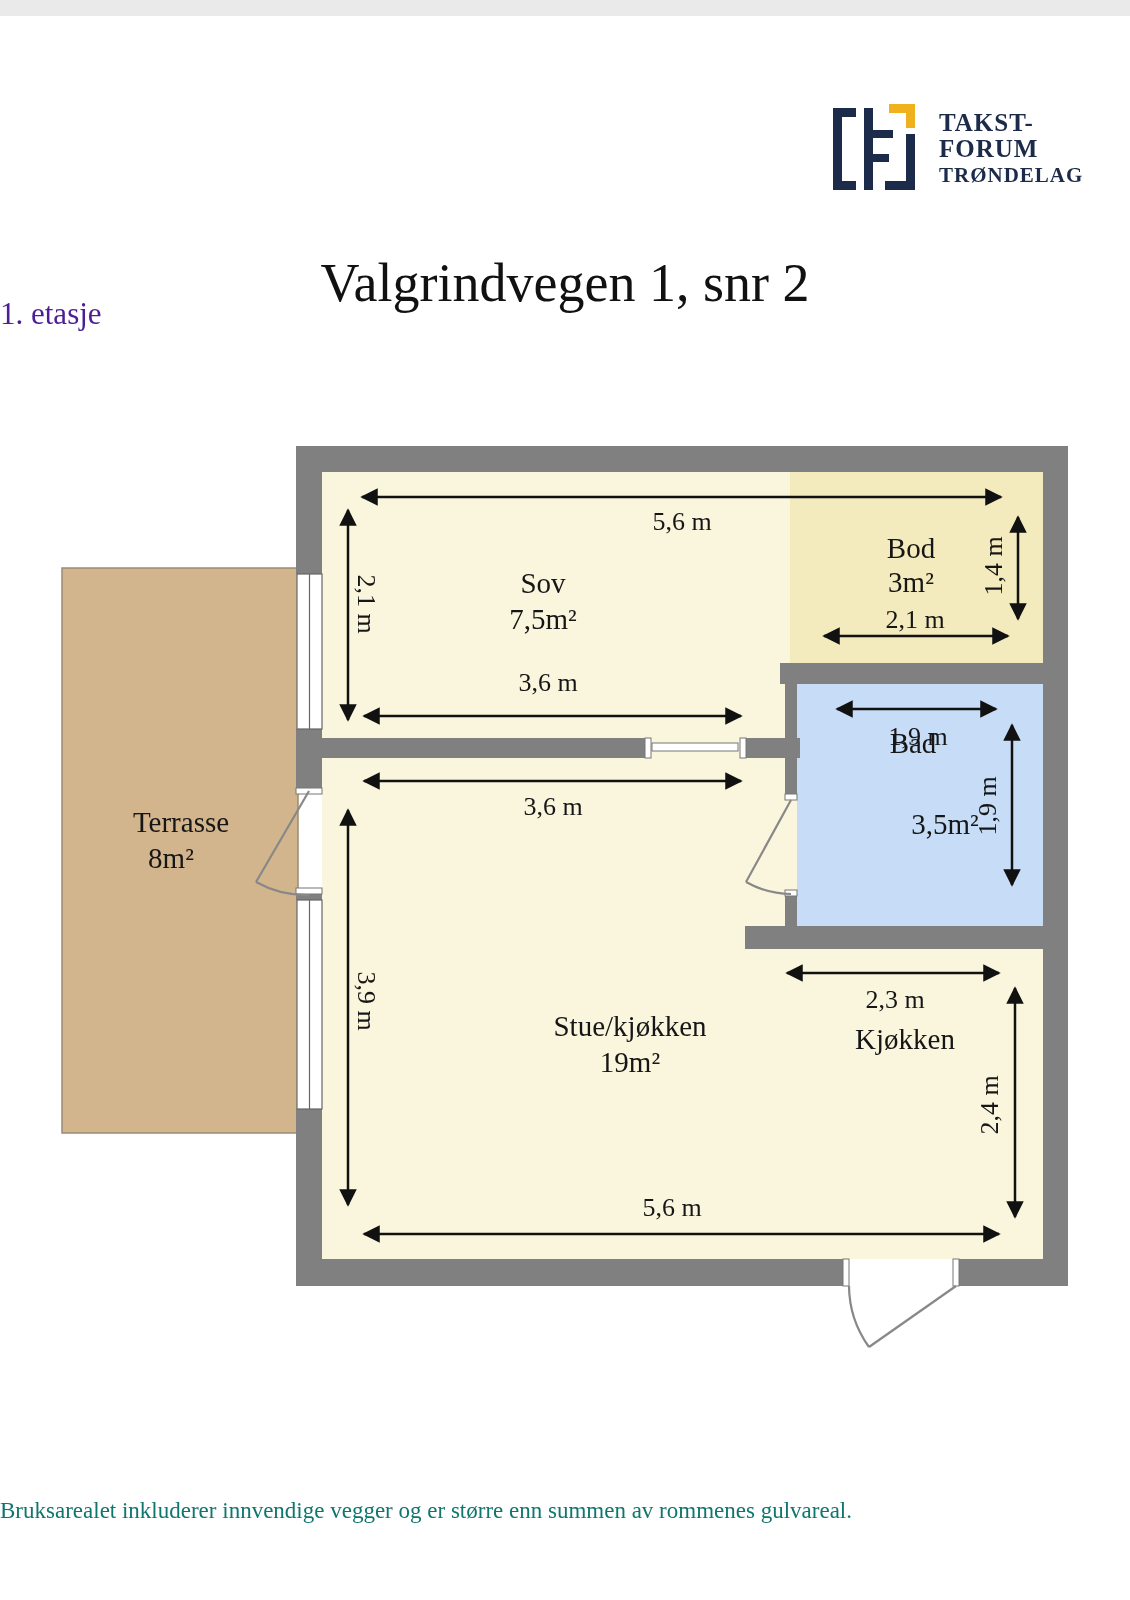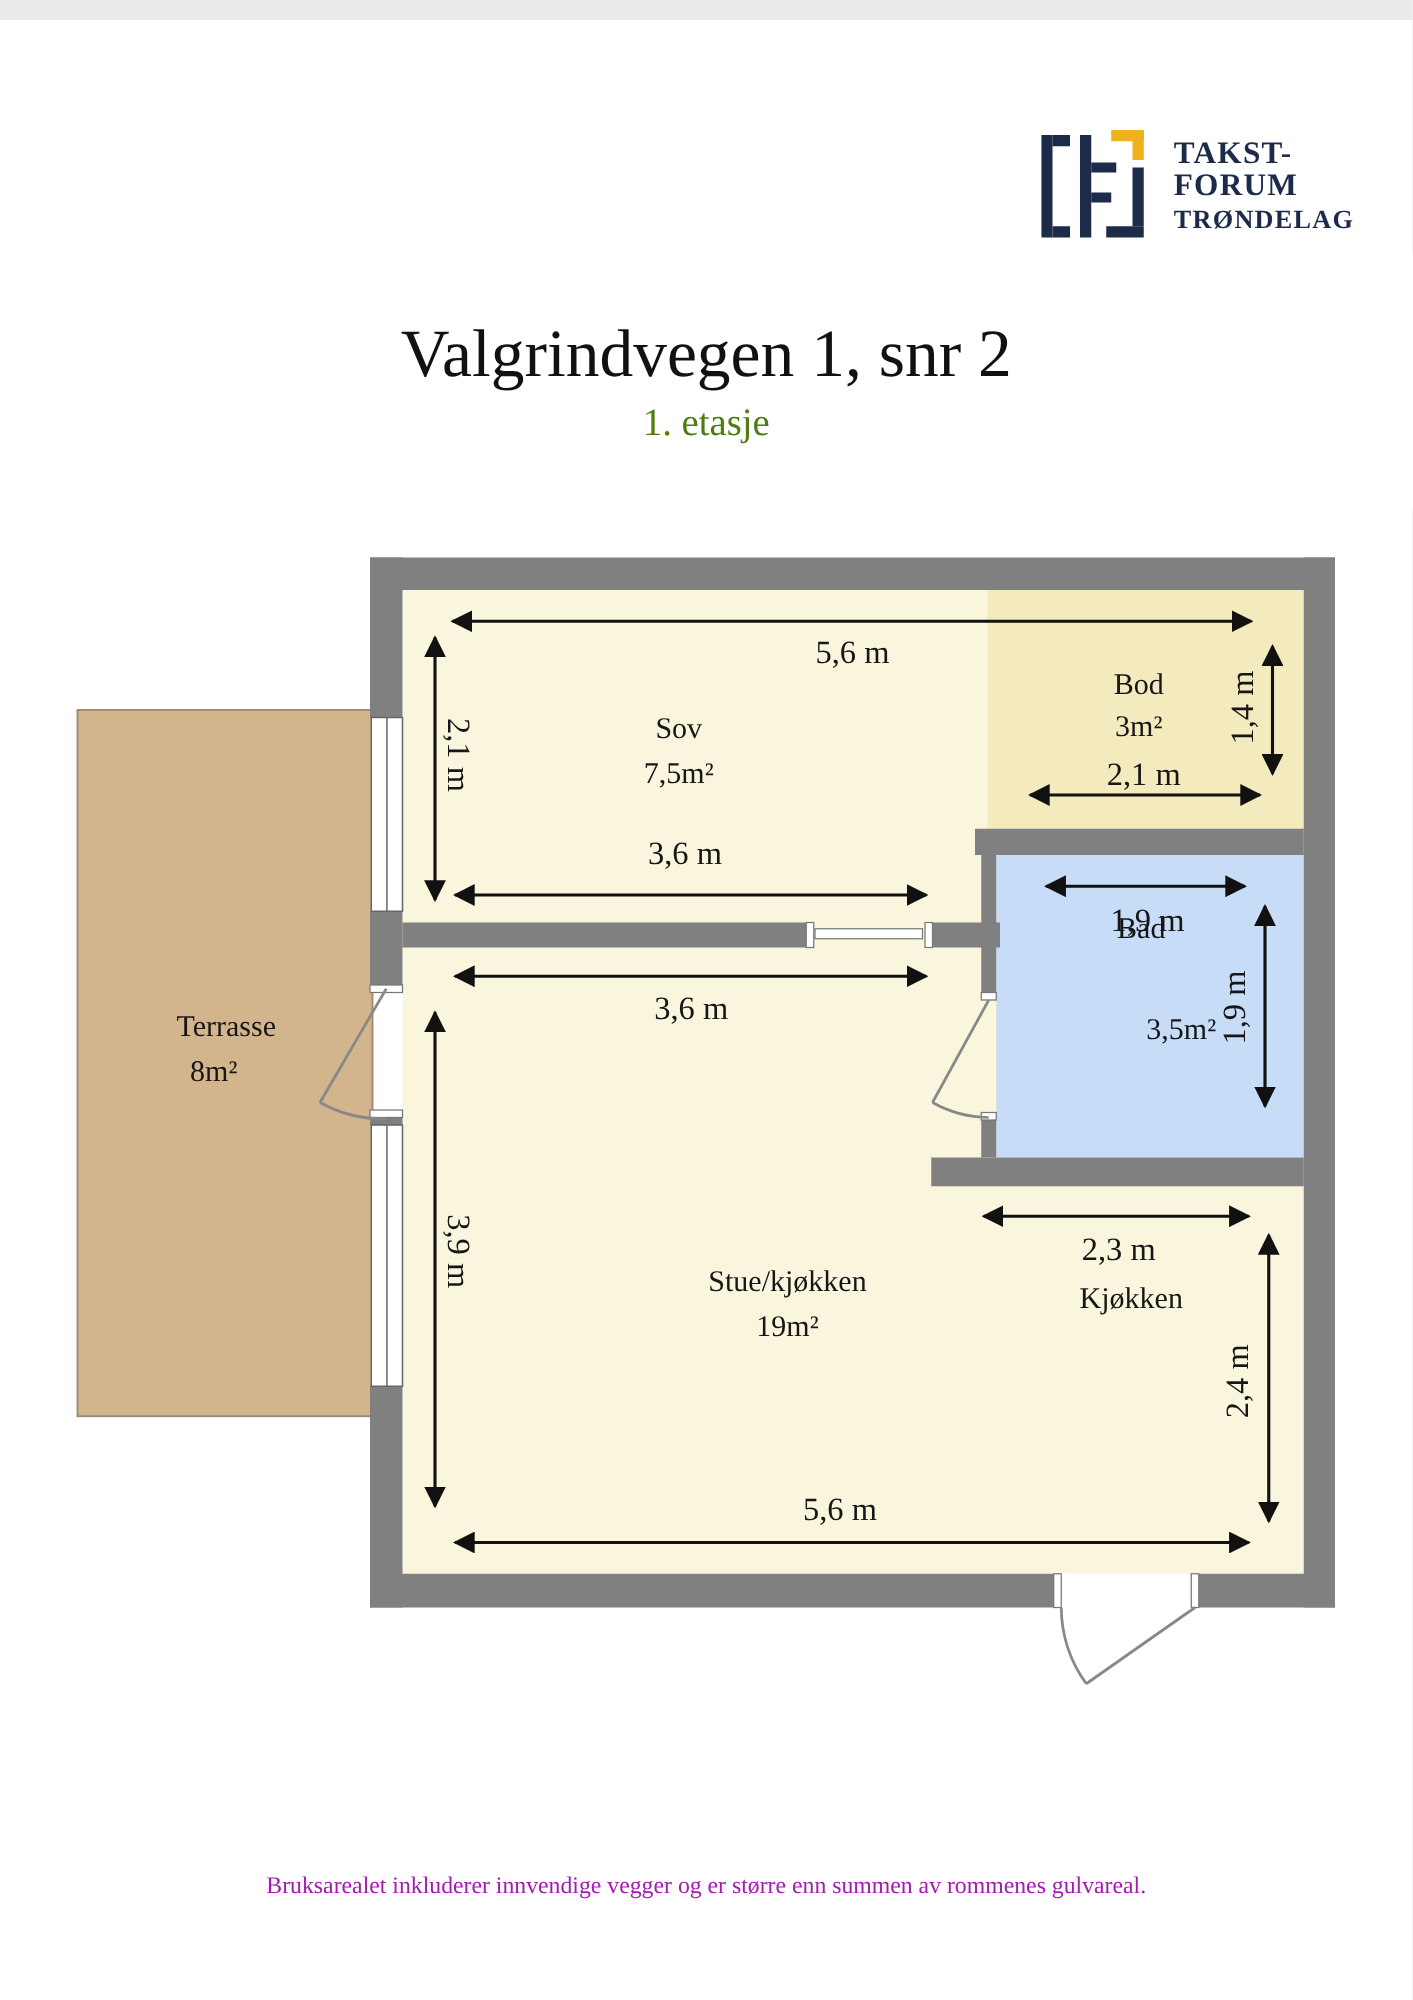--- a/index.html
+++ b/index.html
@@ -6,27 +6,27 @@
   .page{
     position:relative;width:1130px;height:1600px;margin:16px auto;
     background:#ffffff;overflow:hidden;
     font-family:Liberation Serif, serif;color:#161616;
   }
   .plan-svg{position:absolute;left:0;top:0;width:1130px;height:1600px;}
   .lbl{position:absolute;white-space:nowrap;transform:translate(-50%,-50%);
        font-size:26px;color:#161616;line-height:1;}
   .lbl.rot-cw{transform:translate(-50%,-50%) rotate(90deg);}
   .lbl.rot-ccw{transform:translate(-50%,-50%) rotate(-90deg);}
-  .room{font-size:24px;}
+  .room{font-size:29px;}
   .title{position:absolute;left:0;top:236px;width:100%;text-align:center;
          font-size:54px;color:#111;}
-  .subtitle{position:absolute;left:0;top:304px;width:100%;text-align:center;
-            font-size:31px;color:#4d7c0f;}
-  .footer-line{position:absolute;left:0;width:100%;text-align:center;
-               font-size:19px;color:#a21caf;}
+  .subtitle{position:absolute;left:0;top:280px;width:100%;
+            font-size:31px;color:#4c1d95;}
+  .footer-line{position:absolute;left:0;width:100%;
+               font-size:23px;color:#0f766e;}
   .footer-1{top:1482px;}
   .footer-2{top:1515px;}
   .logo{position:absolute;left:833px;top:88px;display:flex;align-items:flex-start;}
   .logo-mark{width:90px;height:90px;}
   .logo-text{margin-left:16px;padding-top:6px;font-weight:900;color:#1C2B4A;}
   .logo-big{font-size:25px;line-height:26px;letter-spacing:1px;}
   .logo-small{font-size:21px;line-height:17px;letter-spacing:1px;margin-top:5px;}
 </style>
 </head>
 <body>

